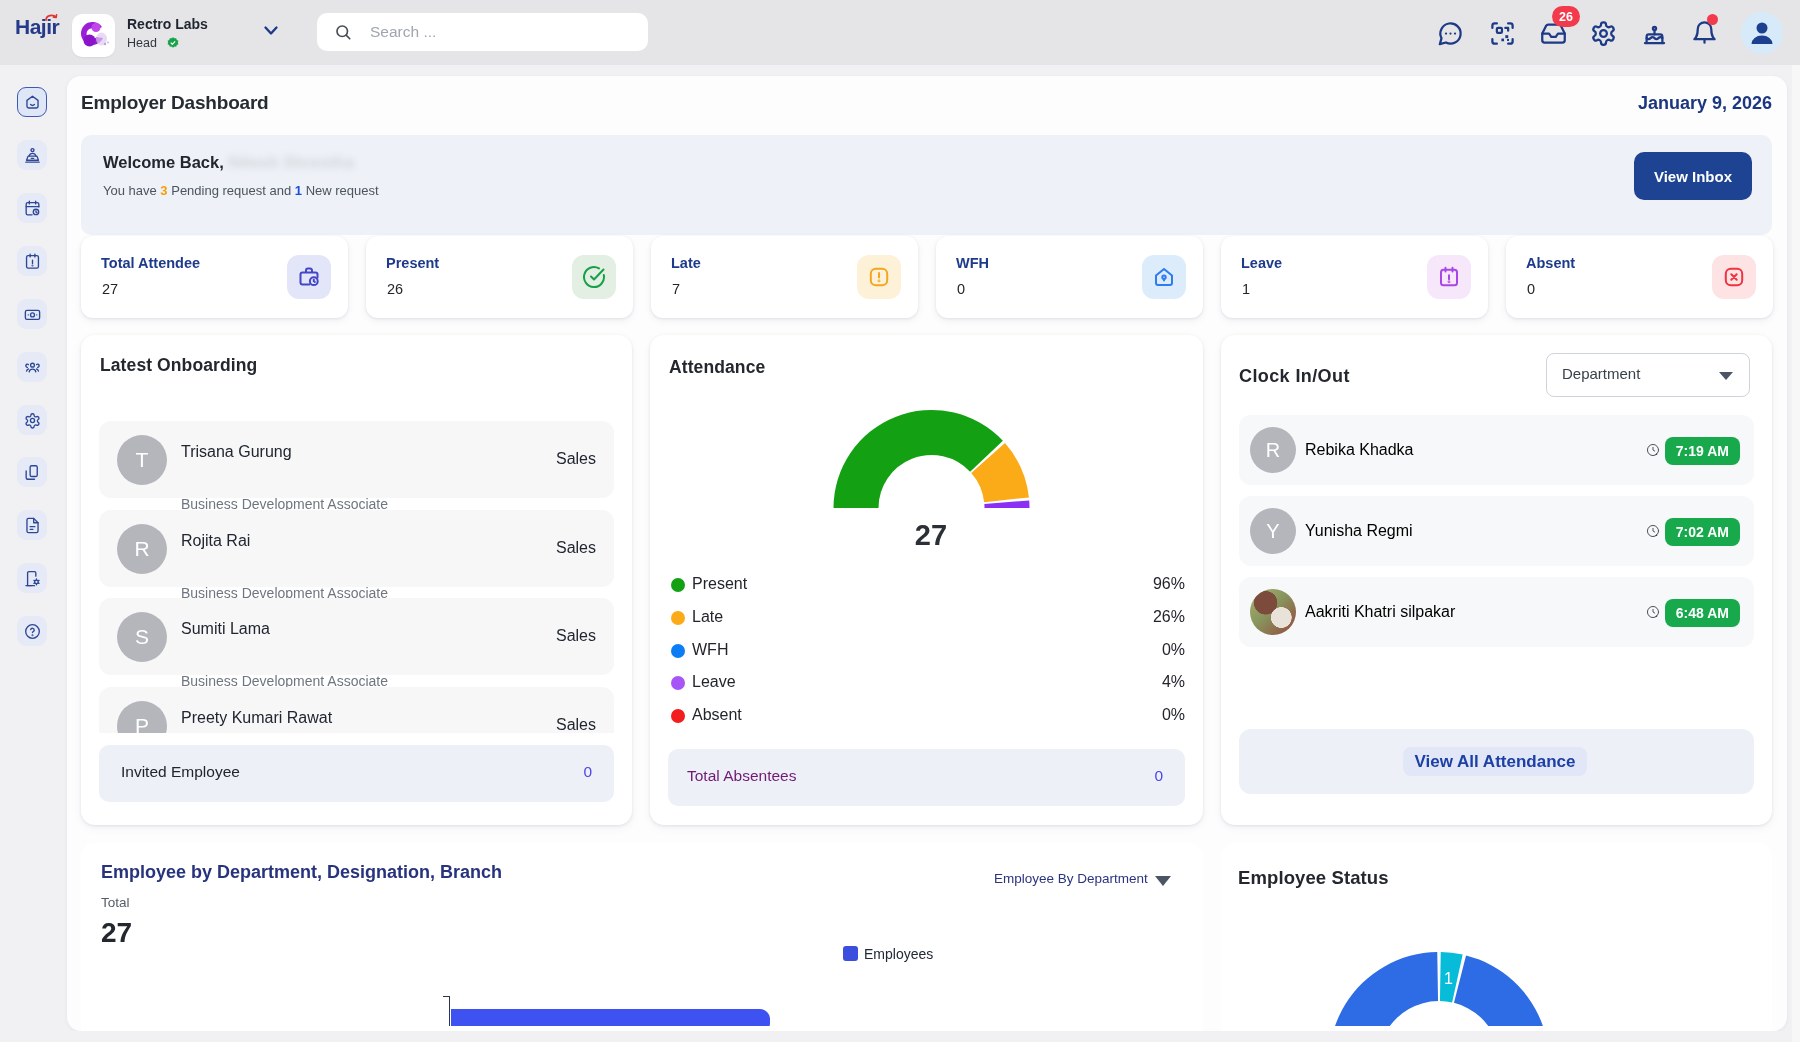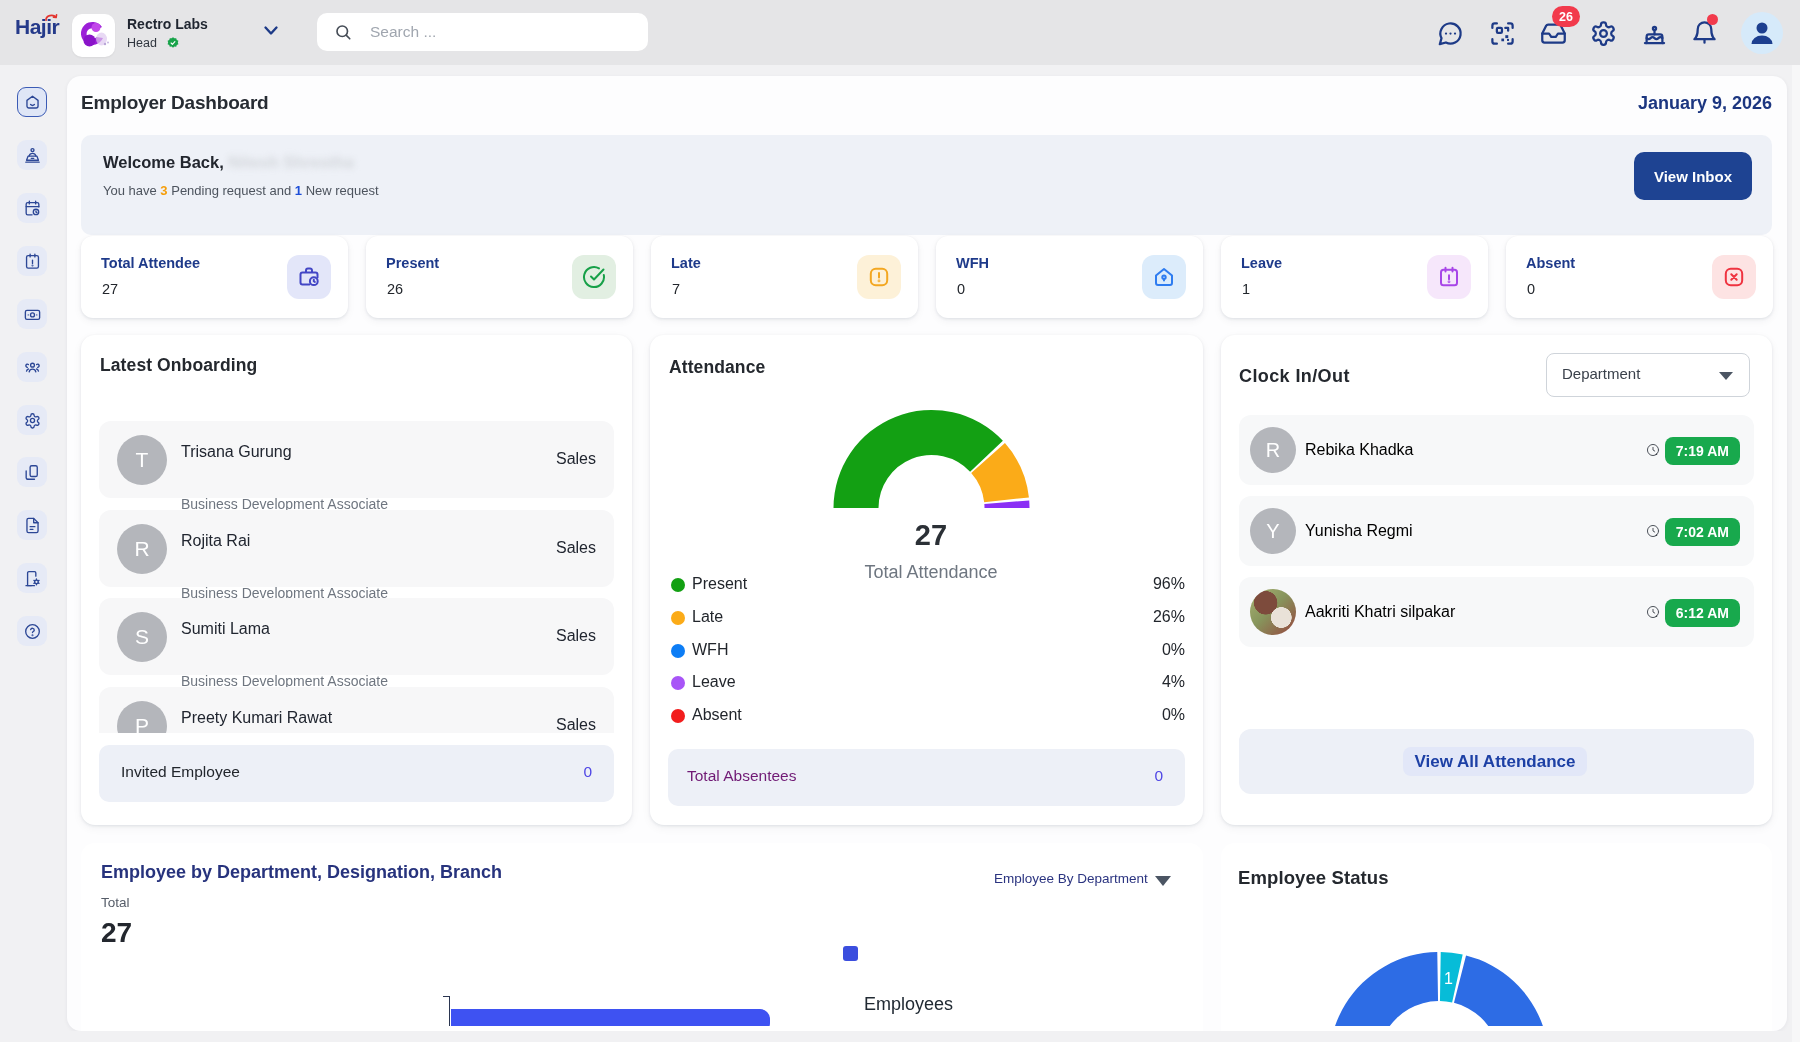--- a/index.html
+++ b/index.html
@@ -319,21 +319,20 @@
   </div>
 </div>
 <div class="card" style="left:650px;top:335px;width:553px;height:490px;">
   <div class="abs ctitle" style="left:19px;top:22px;">Attendance</div>
   <svg class="abs" style="left:0;top:0;width:553px;height:490px;">
     <path d="M183.50 173.00 A98 98 0 0 1 352.88 105.85 L320.10 136.68 A53 53 0 0 0 228.50 173.00 Z" fill="#13a013"></path>
     <path d="M354.95 108.12 A98 98 0 0 1 378.93 162.43 L334.19 167.28 A53 53 0 0 0 321.22 137.91 Z" fill="#fbab18"></path>
     <path d="M379.21 165.49 A98 98 0 0 1 379.50 173.00 L334.50 173.00 A53 53 0 0 0 334.34 168.94 Z" fill="#8b2ff5"></path>
   </svg>
   <div class="abs" style="left:181px;top:184px;width:200px;text-align:center;font-size:29px;font-weight:700;color:#2b3036;">27</div>
-  <div class="abs" style="left:31px;top:227px;width:500px;text-align:center;font-size:18px;color:#6e7680;">Total Attendance</div>
   <div class="legrow" style="top:237px;">
       <div class="legdot" style="background:#13a013;"></div>
       <div class="leglab">Present</div>
       <div class="legval">96%</div>
     </div>
   <div class="legrow" style="top:270px;">
       <div class="legdot" style="background:#fbab18;"></div>
       <div class="leglab">Late</div>
       <div class="legval">26%</div>
     </div>
@@ -384,35 +383,35 @@
     <div class="ckbadge">7:02 AM</div>
   </div>
   <div class="ckrow" style="top:242px;">
     <div class="ckav" style="background:radial-gradient(circle at 68% 62%, #e9e2d8 0 24%, transparent 25%), radial-gradient(circle at 34% 30%, #7d4b3c 0 26%, transparent 27%), linear-gradient(135deg, #a8b072 0%, #87955c 45%, #96453e 100%);"></div>
     <div class="ckname">Aakriti Khatri silpakar</div>
     <svg class="abs" style="right:94px;top:28px;width:14px;height:14px;stroke:#4d525a;fill:none;stroke-width:1.7;stroke-linecap:round;" viewBox="0 0 24 24">
         <circle cx="12" cy="12" r="9.5"></circle>
         <path d="M12 7.5v4.5l3 1.8"></path>
         <path d="M15.5 20.5h4l-1.4-3.4" fill="#41464d" stroke="none"></path>
       </svg>
-    <div class="ckbadge">6:12 AM</div>
+    <div class="ckbadge">6:48 AM</div>
   </div>
   <div class="footbar" style="left:18px;top:394px;width:515px;height:65px;border-radius:12px;">
     <div class="abs" style="left:164px;top:18px;width:184px;height:29px;background:#e2e7f8;border-radius:8px;color:#1d40a5;font-weight:700;font-size:17px;display:flex;align-items:center;justify-content:center;text-align:right;">View All Attendance</div>
   </div>
 </div>
 
 <div class="card" style="left:81px;top:843px;width:1122px;height:188px;border-radius:14px 14px 0 0;box-shadow:none;">
   <div class="abs" style="left:20px;top:19px;font-size:18px;font-weight:600;color:#27337d;">Employee by Department, Designation, Branch</div>
   <div class="abs" style="left:20px;top:52px;font-size:13.5px;color:#555c68;">Total</div>
   <div class="abs" style="left:20px;top:74px;font-size:28px;font-weight:700;color:#23272e;">27</div>
   <div class="abs" style="left:913px;top:28px;font-size:13.5px;font-weight:500;color:#2b3480;white-space:nowrap;">Employee By Department</div>
   <div class="abs" style="left:1074px;top:33px;width:0;height:0;border-left:8px solid transparent;border-right:8px solid transparent;border-top:10px solid #4b5563;"></div>
   <div class="abs" style="left:762px;top:103px;width:15px;height:15px;border-radius:3px;background:#3b4ede;"></div>
-  <div class="abs" style="left:783px;top:103px;font-size:18px;color:#212a33;margin-top:48px;">Employees</div>
+  <div class="abs" style="left:783px;top:103px;font-size:14px;color:#212a33;">Employees</div>
   <div class="abs" style="left:362px;top:153px;width:340px;height:30px;overflow:hidden;">
     <div class="abs" style="left:0;top:0;width:7px;height:1.4px;background:#2a3550;"></div>
     <div class="abs" style="left:6px;top:0;width:1.4px;height:30px;background:#2a3550;"></div>
     <div class="abs" style="left:7.5px;top:13px;width:319px;height:24px;background:#3e52f2;border-radius:0 10px 10px 0;"></div>
   </div>
 </div>
 <div class="card" style="left:1221px;top:843px;width:551px;height:188px;border-radius:14px 14px 0 0;box-shadow:none;">
   <div class="abs ctitle" style="left:17px;top:24px;font-size:18.5px;">Employee Status</div>
   <div class="abs" style="left:0;top:0;width:551px;height:183px;overflow:hidden;">
     <svg class="abs" style="left:0;top:0;width:551px;height:183px;">

